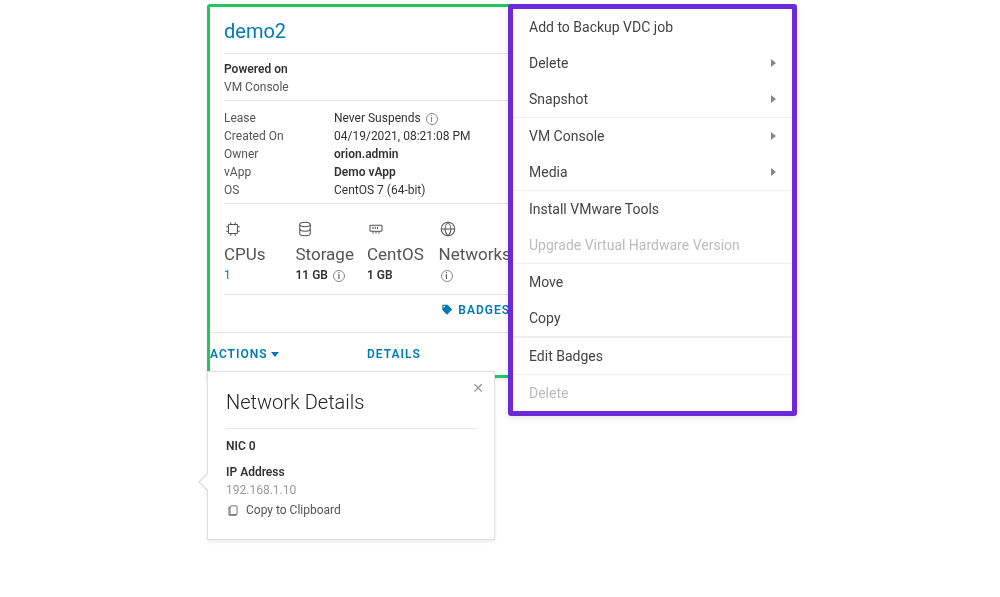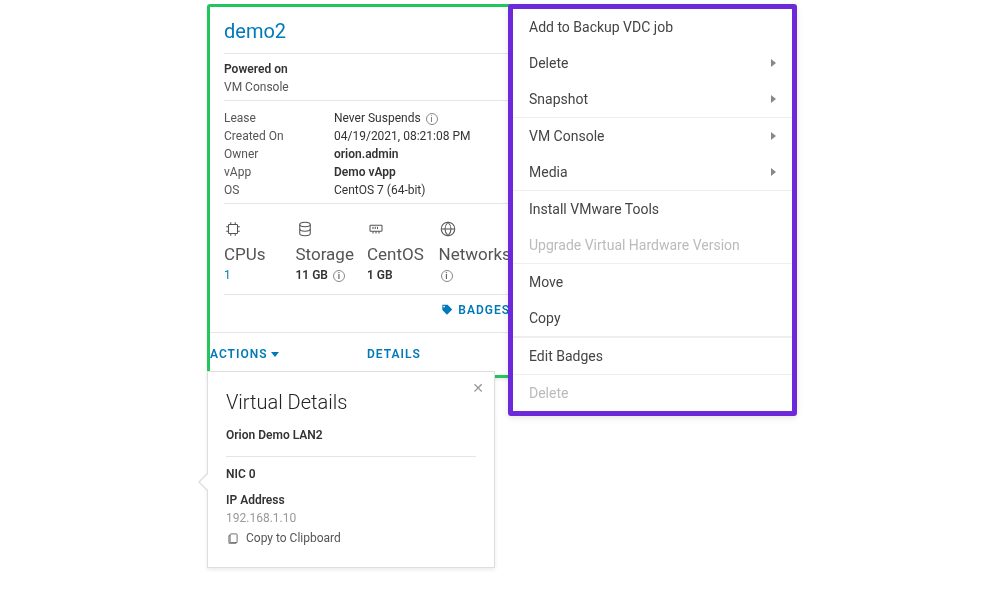--- a/index.html
+++ b/index.html
@@ -295,22 +295,21 @@
     </div>
 
     <div class="card-footer">
       <div class="btn actions">ACTIONS</div>
       <div class="btn">DETAILS</div>
     </div>
   </div>
 
   <div class="net-pop">
     <div class="close">✕</div>
-    <div class="net-title">Virtual Details</div>
-    <div class="net-name">Orion Demo LAN2</div>
+    <div class="net-title">Network Details</div>
     <div class="net-hr"></div>
     <div class="net-block">
       <div class="net-label">NIC 0</div>
     </div>
     <div class="net-block" style="margin-bottom:0;">
       <div class="net-label">IP Address</div>
       <div class="net-sub">192.168.1.10</div>
       <div class="copy-row">
         <svg viewBox="0 0 24 24">
             <rect x="7" y="5" width="12" height="15" rx="1"></rect>

